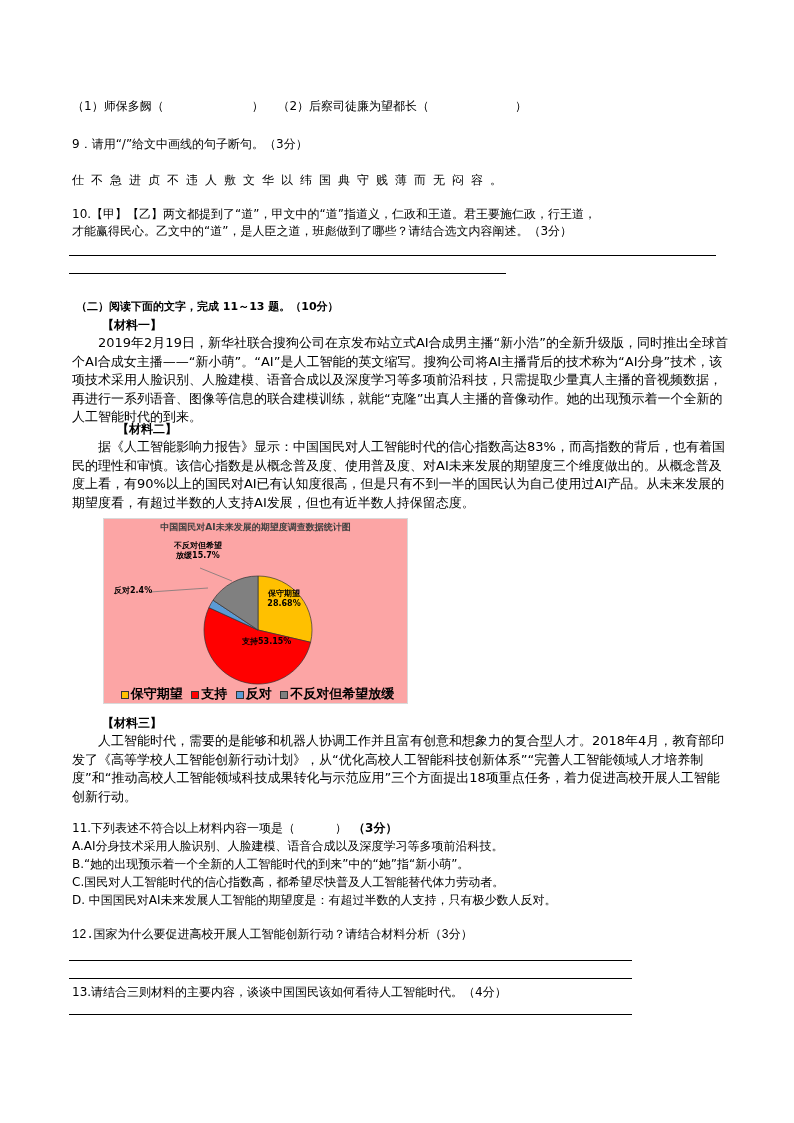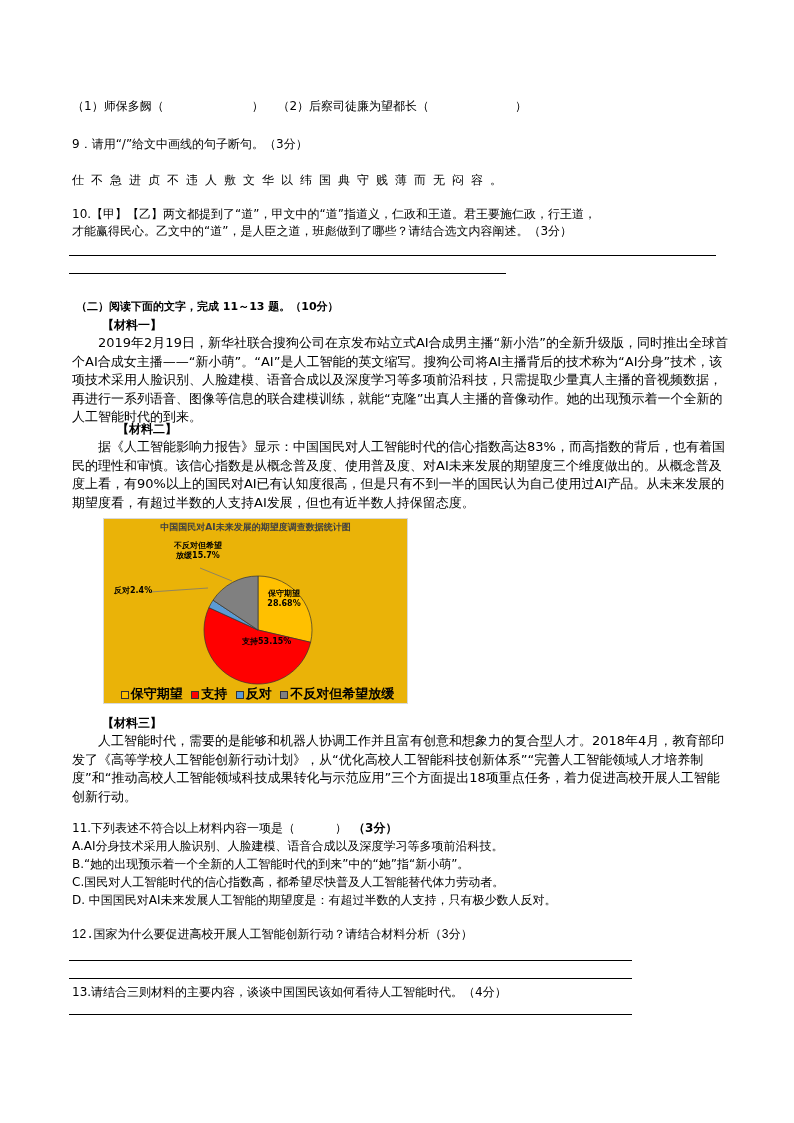--- a/index.html
+++ b/index.html
@@ -5,21 +5,21 @@
   html, body { margin:0; padding:0; background:#fff; }
   body { width:794px; height:1123px; position:relative; font-family:"DejaVu Sans", sans-serif; color:#000; font-size:13px; overflow:hidden; }
   .abs { position:absolute; }
   .line { position:absolute; left:72px; white-space:nowrap; font-size:12px; line-height:18px; }
   .para { position:absolute; left:72px; width:660px; font-size:13px; line-height:18.5px; }
   .indent { text-indent:2em; }
   .bold { font-weight:bold; }
   .hline { position:absolute; height:1px; background:#000; }
   .gap { display:inline-block; }
   .spaced { letter-spacing:7px; }
-  .chart-box { position:absolute; left:103px; top:518px; width:303px; height:184px; border:1px solid #d9d9d9; background:#eab308; }
+  .chart-box { position:absolute; left:103px; top:518px; width:303px; height:184px; border:1px solid #d9d9d9; background:#fca5a5; }
   .chart-title { position:absolute; left:0; top:2px; width:100%; text-align:center; font-size:9px; font-weight:bold; color:#404040; }
   .clabel { position:absolute; font-size:8px; font-weight:bold; color:#000; white-space:nowrap; line-height:10px; text-align:center; }
   .legend { position:absolute; left:0; top:166px; width:100%; text-align:center; font-size:13px; font-weight:bold; }
   .legend .sw { display:inline-block; width:6px; height:6px; border:1px solid #333; margin:0 2px 0 4px; vertical-align:middle; }
 </style>
 </head>
 <body>
 
 <div class="line" style="top:97px;">
   <span>（1）师保多阙（</span><span class="gap" style="width:88px;"></span><span>）</span>

